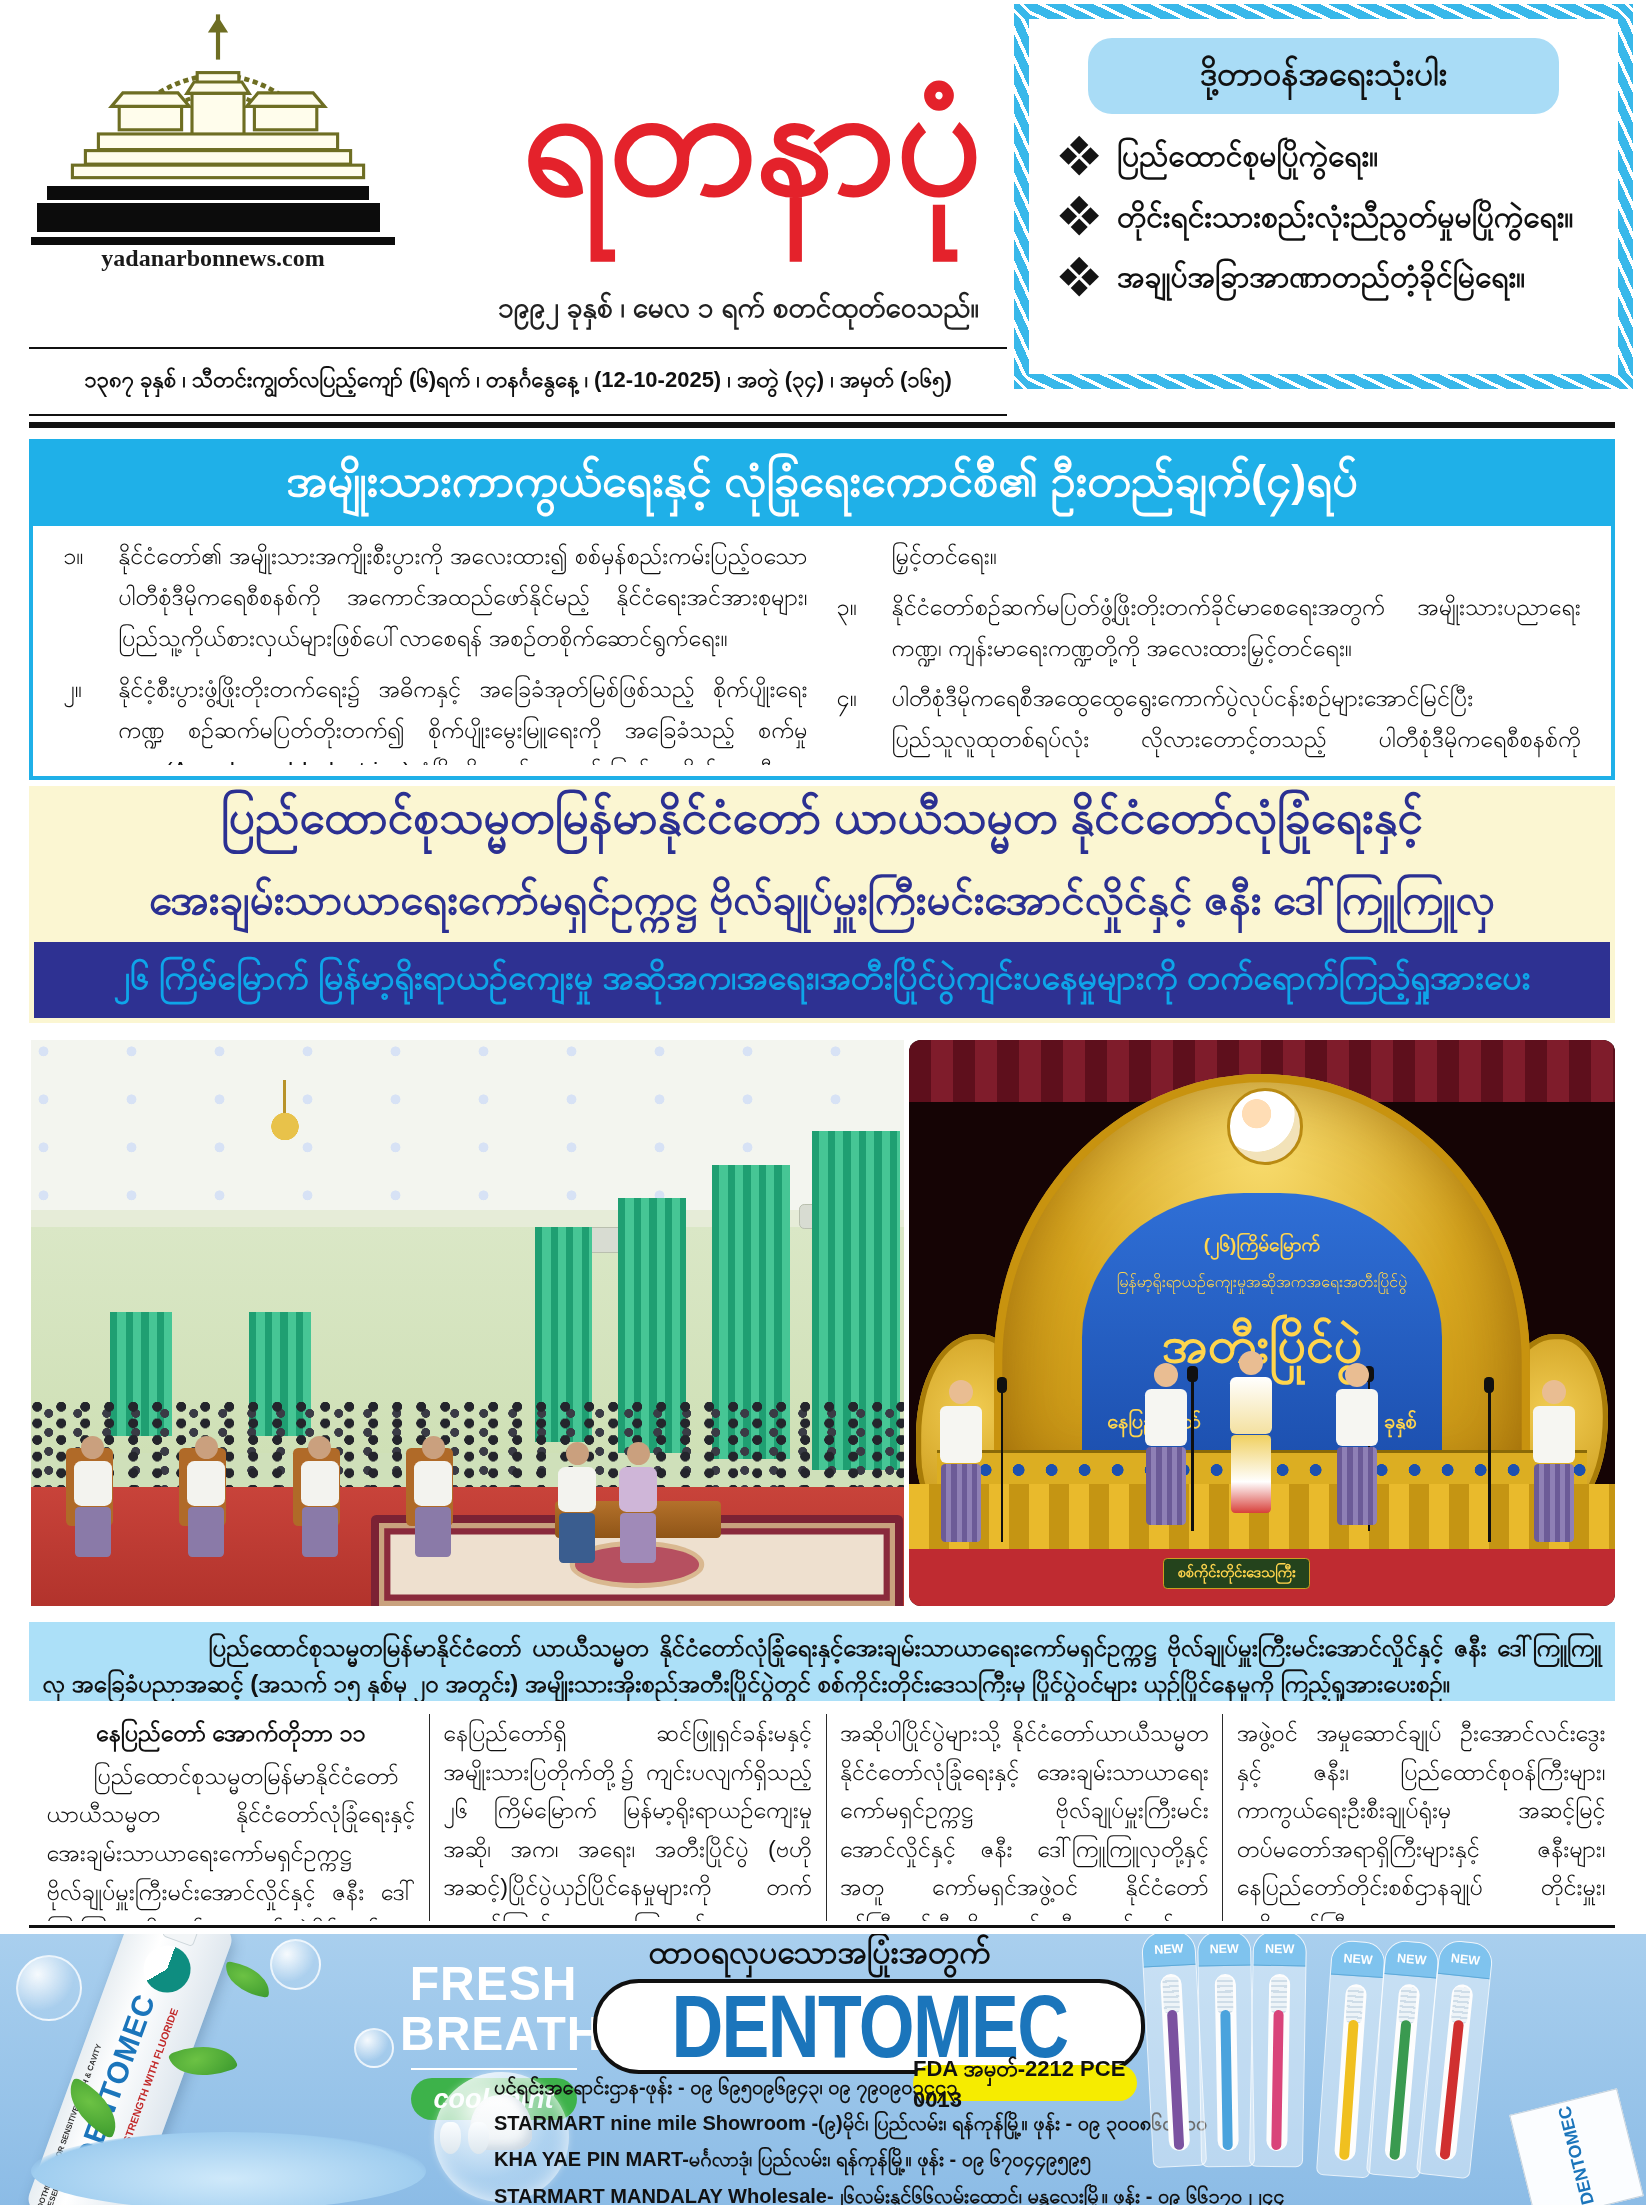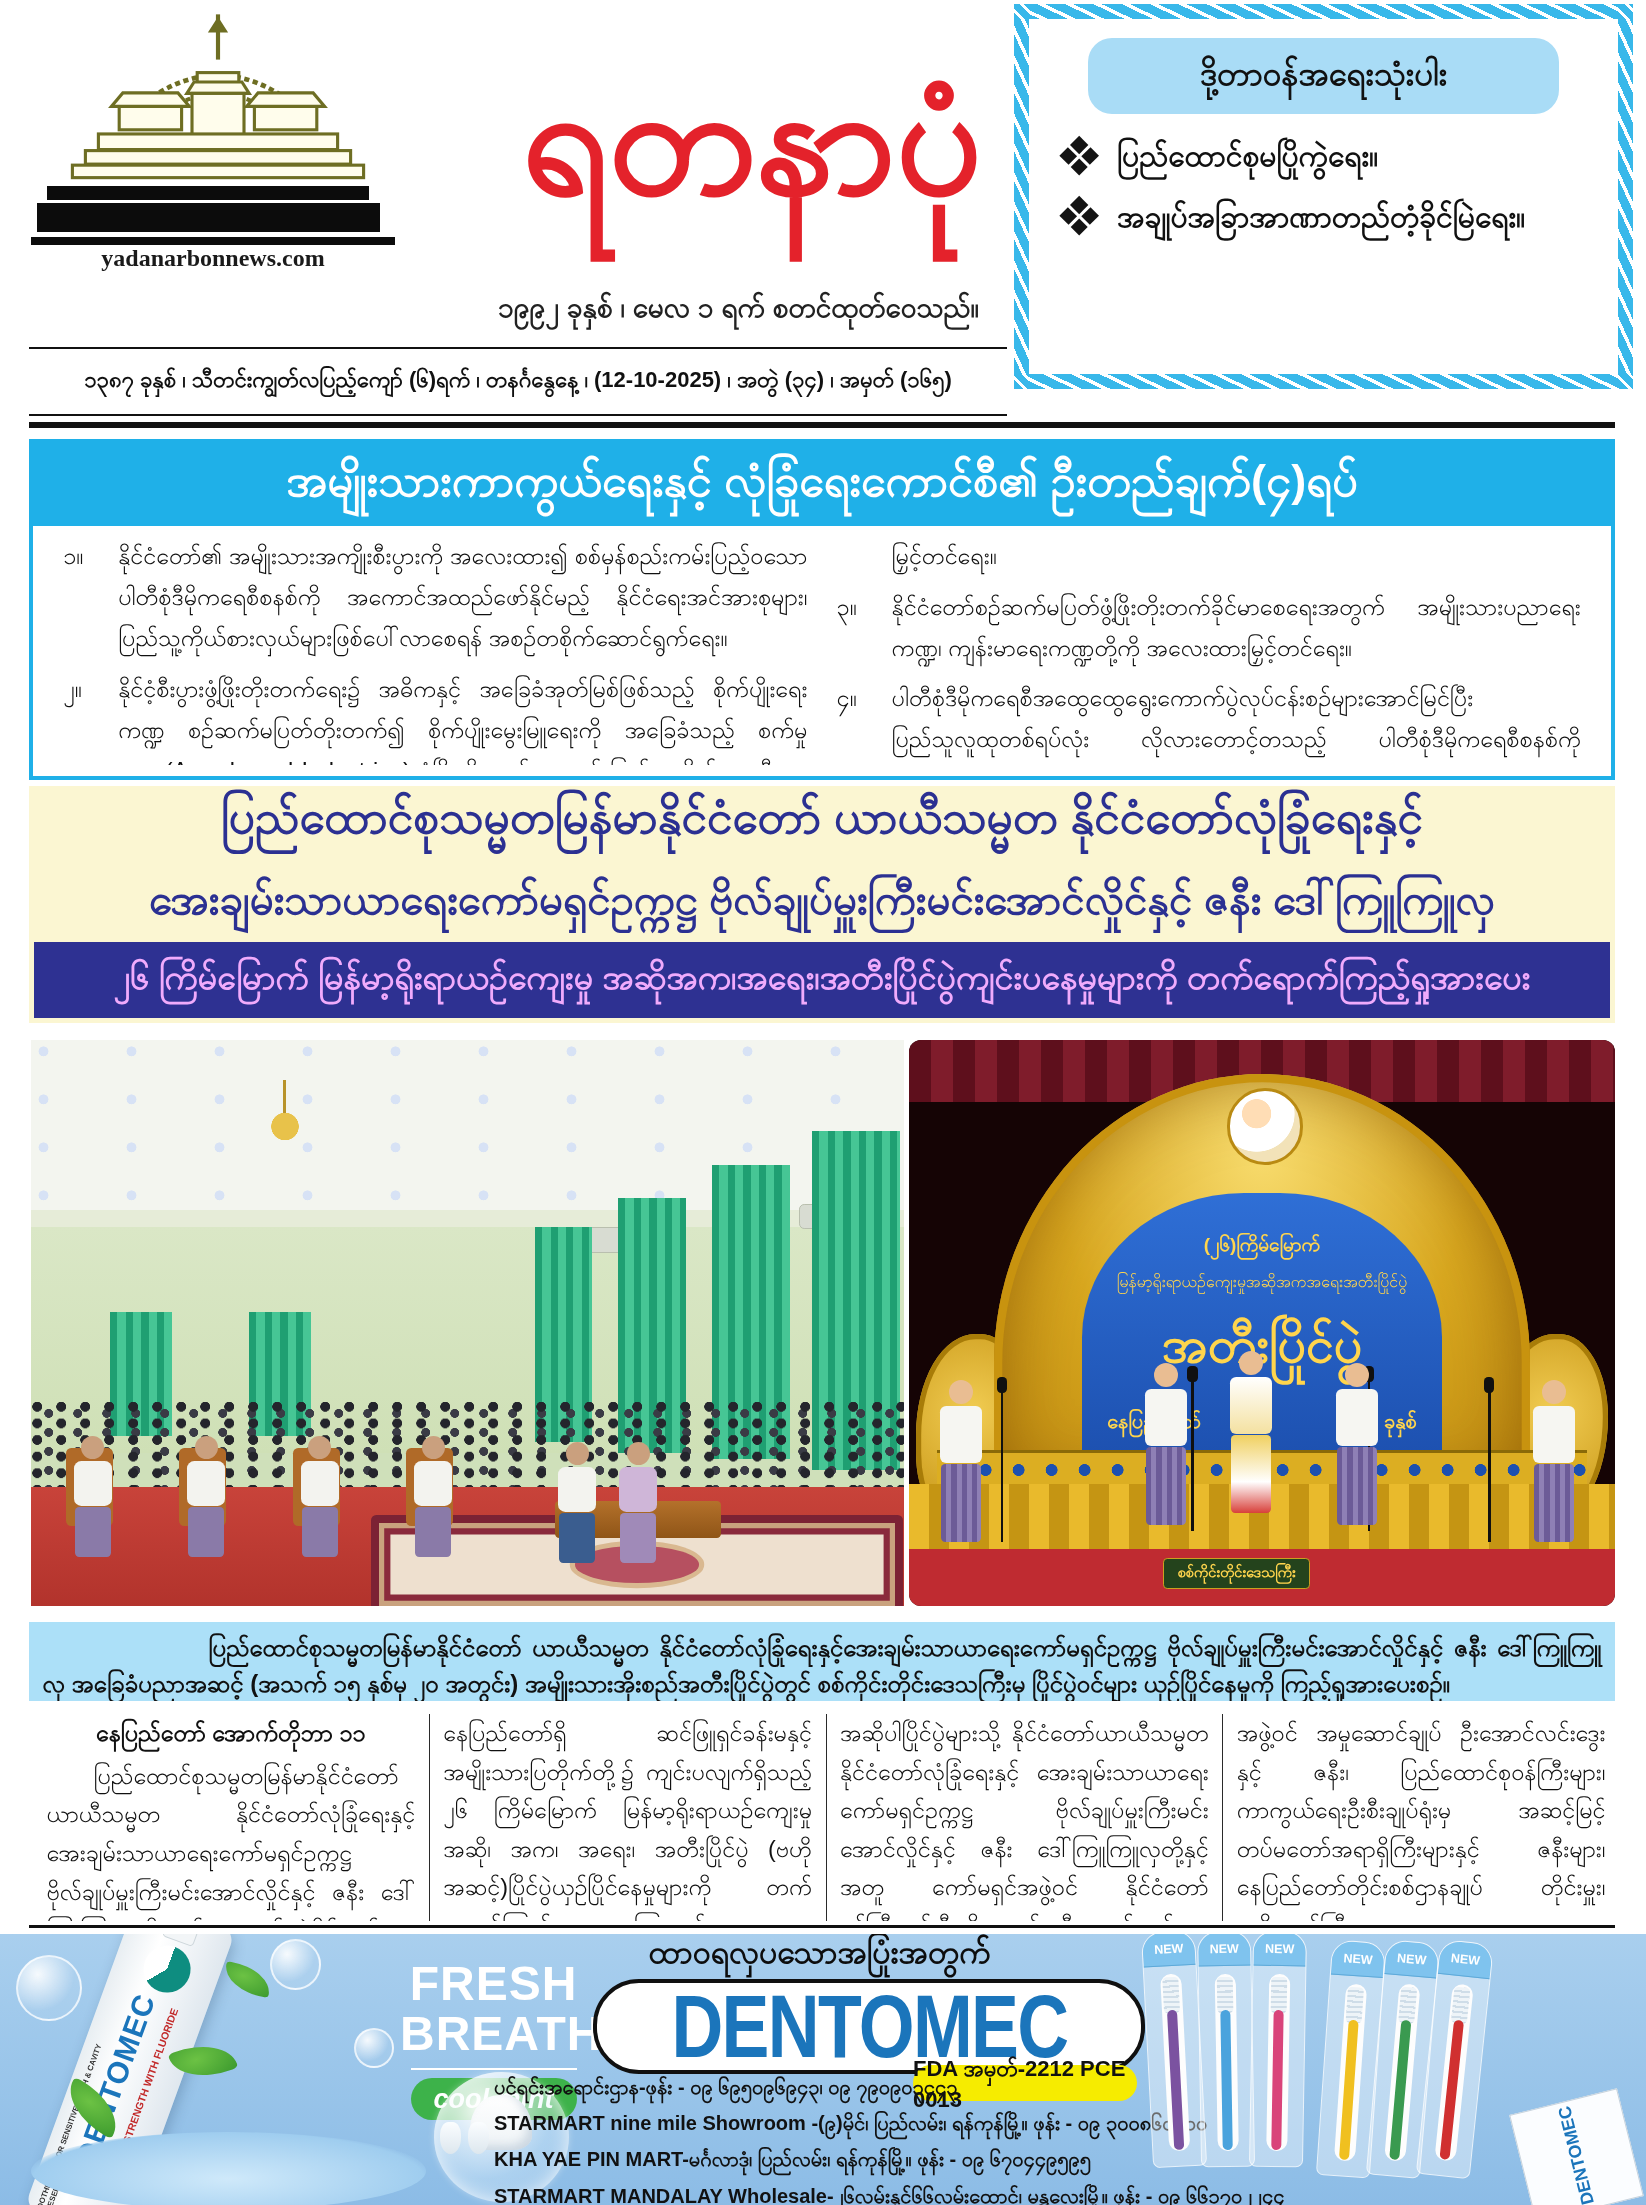--- a/index.html
+++ b/index.html
@@ -46,21 +46,21 @@
   .pt{display:flex;margin-bottom:9.4px;}
   .pt-num{flex:0 0 55px;font-size:23.4px;line-height:1.75;}
   .pt-text{flex:1;font-size:23.4px;line-height:1.75;text-align:justify;}
 
   
   #feature{left:29px;top:786px;width:1586px;height:151px;background:#fbf6d2;color:#2b3092;
            display:flex;flex-direction:column;align-items:center;justify-content:center;gap:18px;overflow:hidden;}
   #feature-line1{font-weight:bold;font-size:46px;}
   #feature-line2{font-weight:bold;font-size:42px;}
   #banner{left:29px;top:937px;width:1586px;height:86px;background:#2e3192;border:5.2px solid #fbf6d2;box-sizing:border-box;
-          color:#f0abfc;display:flex;align-items:center;justify-content:center;font-weight:bold;font-size:34px;overflow:hidden;}
+          color:#0ea5e9;display:flex;align-items:center;justify-content:center;font-weight:bold;font-size:34px;overflow:hidden;}
 
   
   #photo-left{left:31px;top:1040px;width:873px;height:566px;background:#cfe0ba;overflow:hidden;}
   .pl-ceiling{position:absolute;left:0;top:0;width:100%;height:30%;background:#f3f5ef;
       background-image:radial-gradient(circle at 12.5px 11.4px,#d7e2f5 0 4.7px,transparent 5.2px);background-size:88px 48px;}
   .pl-cove{position:absolute;left:0;top:30%;width:100%;height:4%;background:#e6ecd8;}
   .pl-wall{position:absolute;left:0;top:33%;width:100%;height:40%;background:linear-gradient(#dae7c6,#cfe0b6);}
   .pl-chandelier{position:absolute;left:27%;top:7%;width:36px;height:62px;
       background:radial-gradient(circle at 50% 75%,#e8c24a 0 13.5px,transparent 14px),linear-gradient(#b8932a,#b8932a);
       background-size:100% 100%,3.1px 36px;background-repeat:no-repeat;background-position:center bottom,center top;}
@@ -226,20 +226,29 @@
         </span>
       <span class="duty-text">ပြည်ထောင်စုမပြိုကွဲရေး။</span>
     </div>
     <div class="duty-row">
       <span class="bullet">
           <i></i>
           <i></i>
           <i></i>
           <i></i>
         </span>
+      <span class="duty-text">တိုင်းရင်းသားစည်းလုံးညီညွတ်မှုမပြိုကွဲရေး။</span>
+    </div>
+    <div class="duty-row">
+      <span class="bullet">
+          <i></i>
+          <i></i>
+          <i></i>
+          <i></i>
+        </span>
       <span class="duty-text">အချုပ်အခြာအာဏာတည်တံ့ခိုင်မြဲရေး။</span>
     </div>
   </div>
 
   <div class="abs" id="date-bar">၁၃၈၇ ခုနှစ် ၊ သီတင်းကျွတ်လပြည့်ကျော် (၆)ရက် ၊ တနင်္ဂနွေနေ့ ၊ (12-10-2025) ၊ အတွဲ (၃၄) ၊ အမှတ် (၁၆၅)</div>
   <div class="abs" id="thick-rule"></div>
 
   <div class="abs" id="lead">
     <div id="lead-headline">အမျိုးသားကာကွယ်ရေးနှင့် လုံခြုံရေးကောင်စီ၏ ဦးတည်ချက်(၄)ရပ်</div>
     <div id="lead-body">

